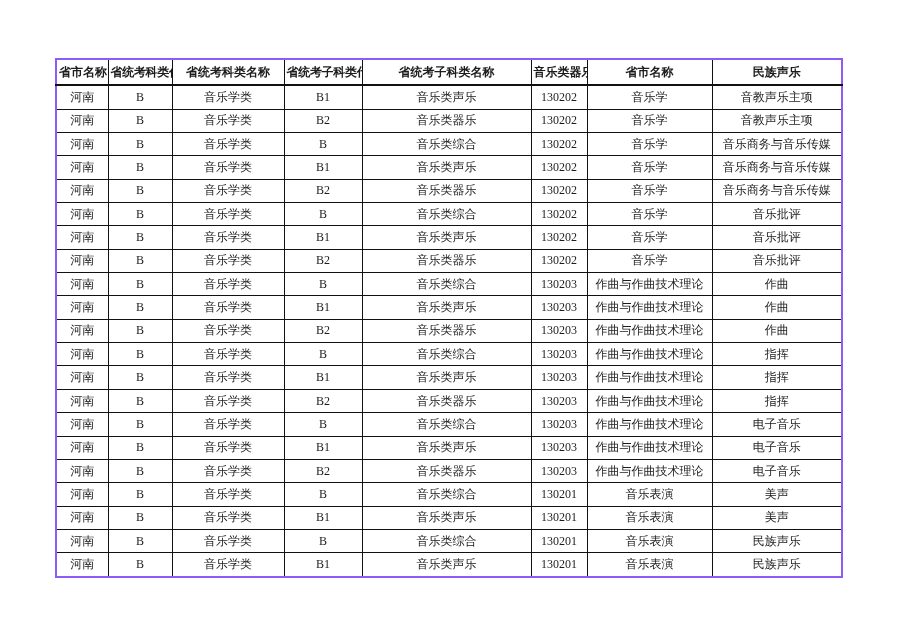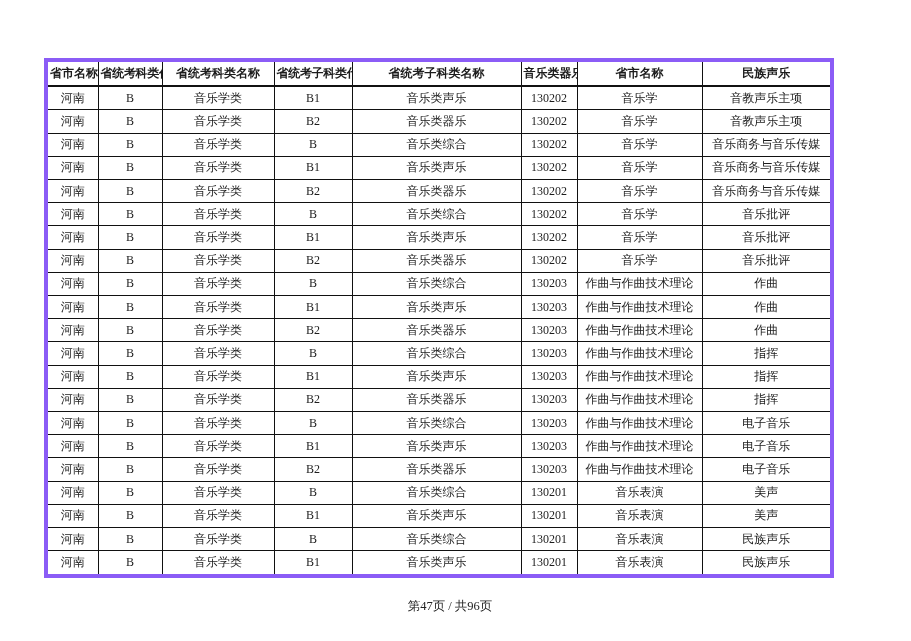--- a/index.html
+++ b/index.html
@@ -11,27 +11,27 @@
     position: relative;
     width: 911px;
     height: 641px;
     background: #ffffff;
     font-family: "Liberation Serif", "DejaVu Serif", serif;
     color: #1c1c1c;
     overflow: hidden;
   }
   table.doc-table {
     position: absolute;
-    left: 44px;
+    left: 55px;
     top: 58px;
     width: 786px;
     height: 520px;
     border-collapse: collapse;
     table-layout: fixed;
-    border: 4px solid #8b5cf6;
+    border: 2px solid #8b5cf6;
   }
   table.doc-table th,
   table.doc-table td {
     border: 1px solid #111111;
     border-top-width: 1.5px;
     border-bottom-width: 1.5px;
     text-align: center;
     vertical-align: middle;
     padding: 0 2px;
     overflow: hidden;
@@ -297,15 +297,14 @@
           <td>音乐学类</td>
           <td>B1</td>
           <td>音乐类声乐</td>
           <td>130201</td>
           <td>音乐表演</td>
           <td>民族声乐</td>
         </tr>
       </tbody>
   </table>
 
-  <div class="footer">第47页 / 共96页</div>
 
 </div>
 
 </body></html>

